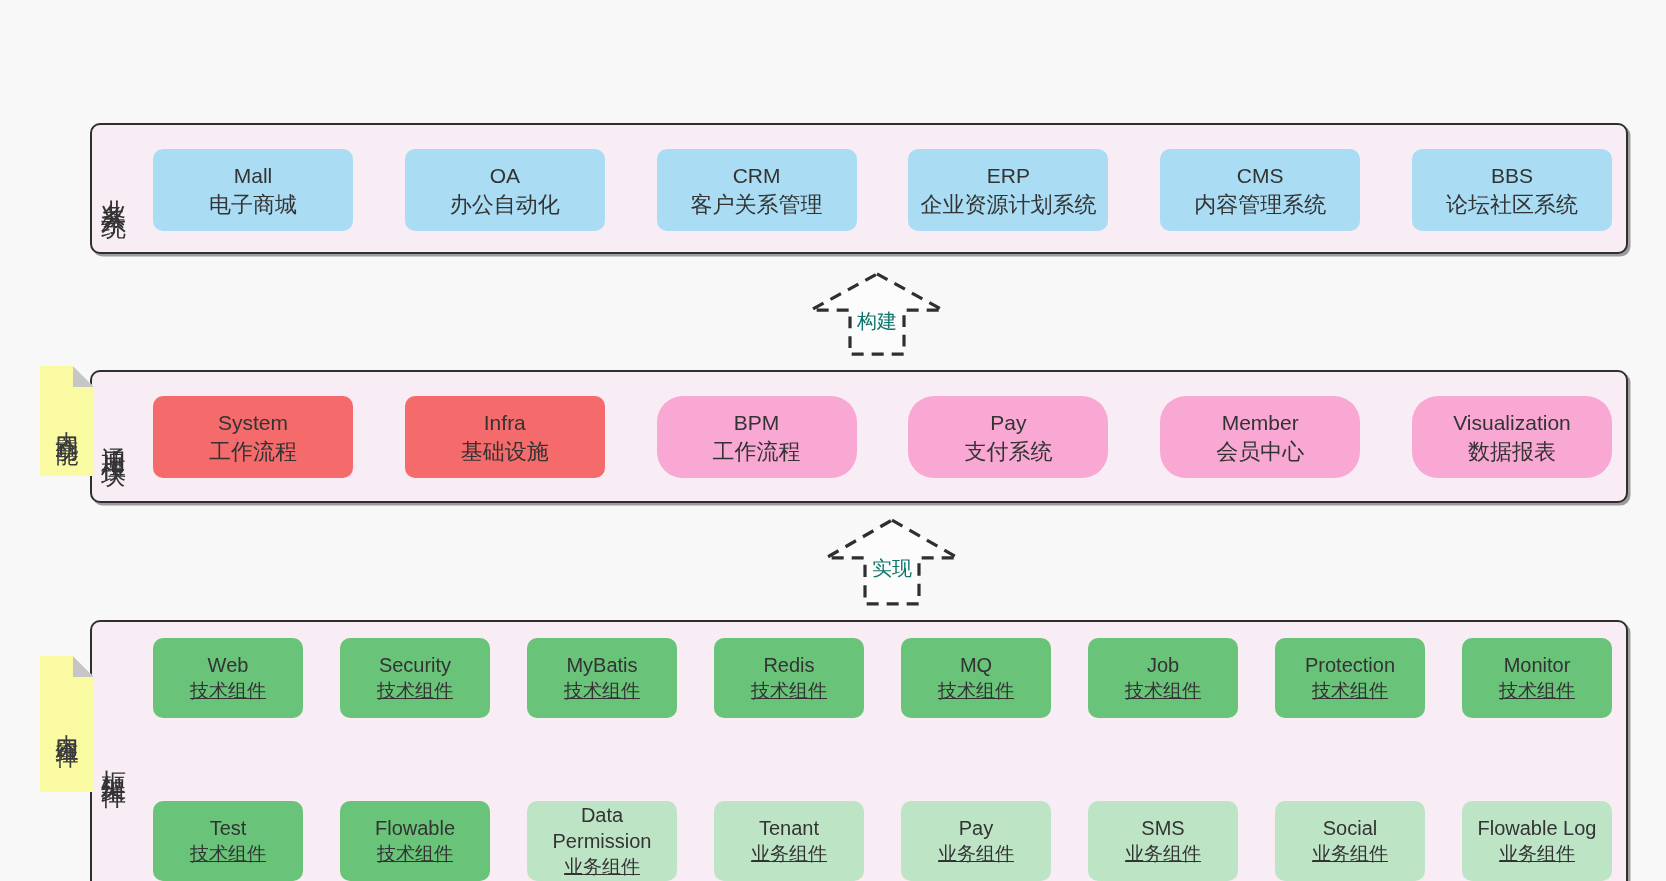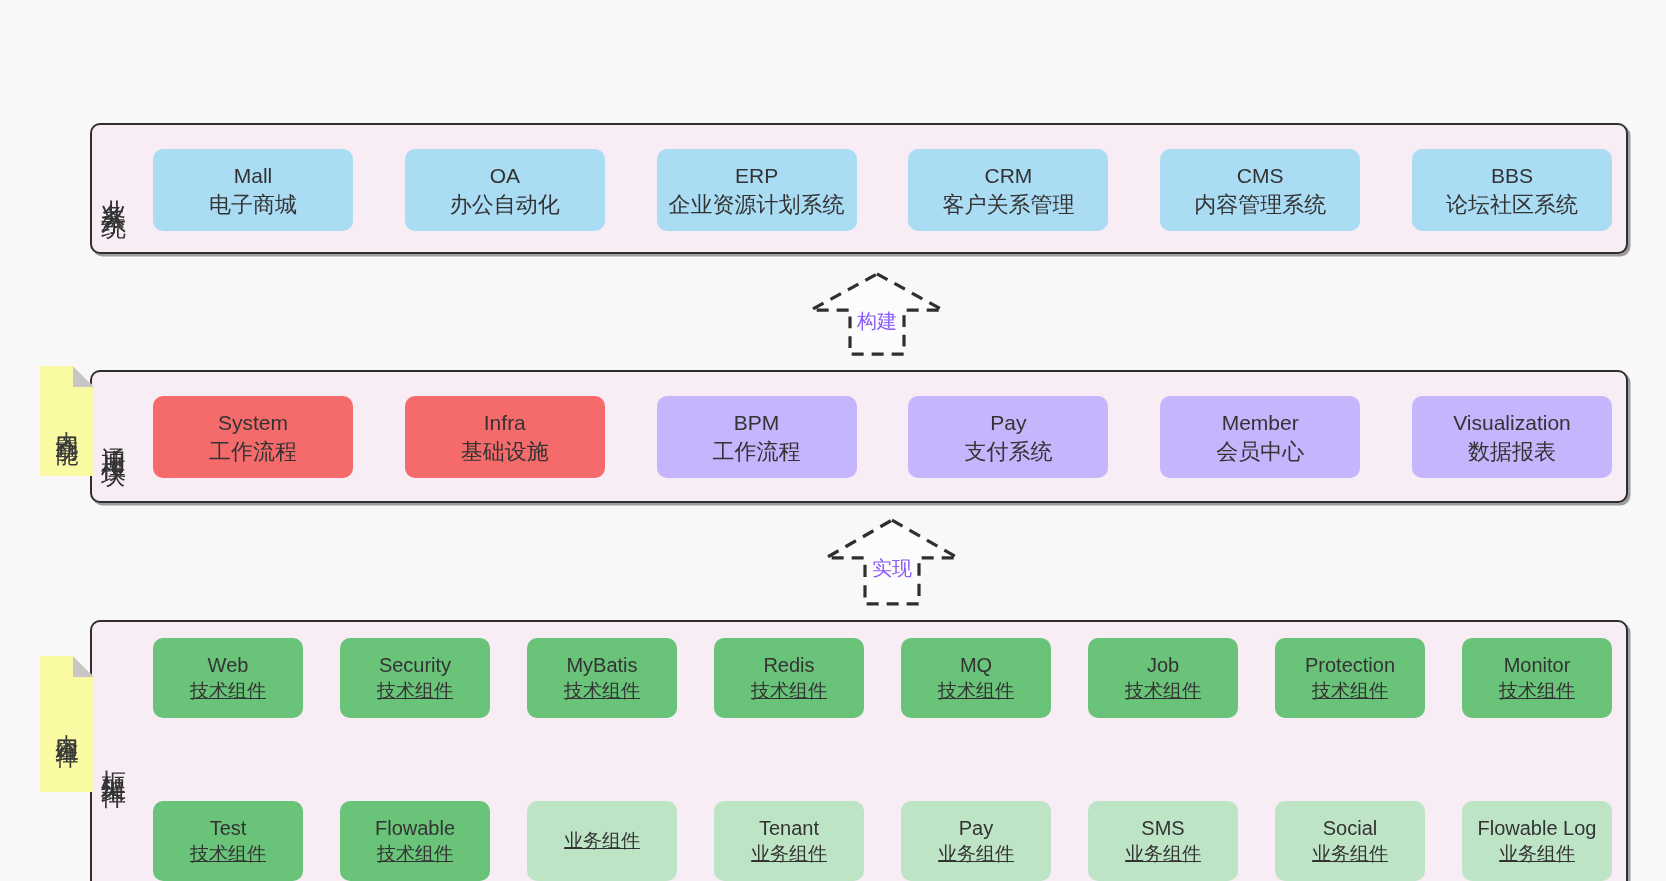--- a/index.html
+++ b/index.html
@@ -58,32 +58,32 @@
   }
   .panel-framework .box{width:150px;height:80px;}
   .box-title{font-size:21px;line-height:29px;color:#333;}
   .box-subtitle{font-size:22px;line-height:29px;color:#333;}
   .panel-framework .box-title{font-size:20px;line-height:26px;}
   .panel-framework .box-subtitle{font-size:19px;line-height:26px;text-decoration:underline;}
 
   
   .v-blue{background:#aadcf4;}
   .v-red{background:#f56b6b;}
-  .v-pink{background:#c4b5fd;}
+  .v-pink{background:#f9a8d4;border-radius:26px;}
   .v-green{background:#69c379;}
   .v-lightgreen{background:#bee4c6;}
 
   
   .arrow{position:absolute;}
   .arrow-1{left:807px;top:270px;width:140px;height:88px;}
   .arrow-2{left:822px;top:516px;width:140px;height:92px;}
   .arrow svg{display:block;width:100%;height:100%;}
   .arrow-label{
     position:absolute;left:50%;top:44%;transform:translateX(-50%);
-    background:#fcfcfc;padding:0 3px;font-size:20px;color:#8b5cf6;
+    background:#fcfcfc;padding:0 3px;font-size:20px;color:#0f766e;
     white-space:nowrap;line-height:1.2;
   }
 </style>
 </head>
 <body>
 
 <div class="canvas" id="diagram">
     <section class="panel panel-business">
 
     <div class="panel-label">业务系统</div>
@@ -91,26 +91,26 @@
         <div class="row">
           <div class="box v-blue">
     <div class="box-title">Mall</div>
     <div class="box-subtitle">电子商城</div>
   </div>
           <div class="box v-blue">
     <div class="box-title">OA</div>
     <div class="box-subtitle">办公自动化</div>
   </div>
           <div class="box v-blue">
+    <div class="box-title">CRM</div>
+    <div class="box-subtitle">客户关系管理</div>
+  </div>
+          <div class="box v-blue">
     <div class="box-title">ERP</div>
     <div class="box-subtitle">企业资源计划系统</div>
-  </div>
-          <div class="box v-blue">
-    <div class="box-title">CRM</div>
-    <div class="box-subtitle">客户关系管理</div>
   </div>
           <div class="box v-blue">
     <div class="box-title">CMS</div>
     <div class="box-subtitle">内容管理系统</div>
   </div>
           <div class="box v-blue">
     <div class="box-title">BBS</div>
     <div class="box-subtitle">论坛社区系统</div>
   </div>
         </div>
@@ -195,20 +195,21 @@
         <div class="row">
           <div class="box v-green">
     <div class="box-title">Test</div>
     <div class="box-subtitle">技术组件</div>
   </div>
           <div class="box v-green">
     <div class="box-title">Flowable</div>
     <div class="box-subtitle">技术组件</div>
   </div>
           <div class="box v-lightgreen">
+    <div class="box-title">Data Permission</div>
     <div class="box-subtitle">业务组件</div>
   </div>
           <div class="box v-lightgreen">
     <div class="box-title">Tenant</div>
     <div class="box-subtitle">业务组件</div>
   </div>
           <div class="box v-lightgreen">
     <div class="box-title">Pay</div>
     <div class="box-subtitle">业务组件</div>
   </div>

